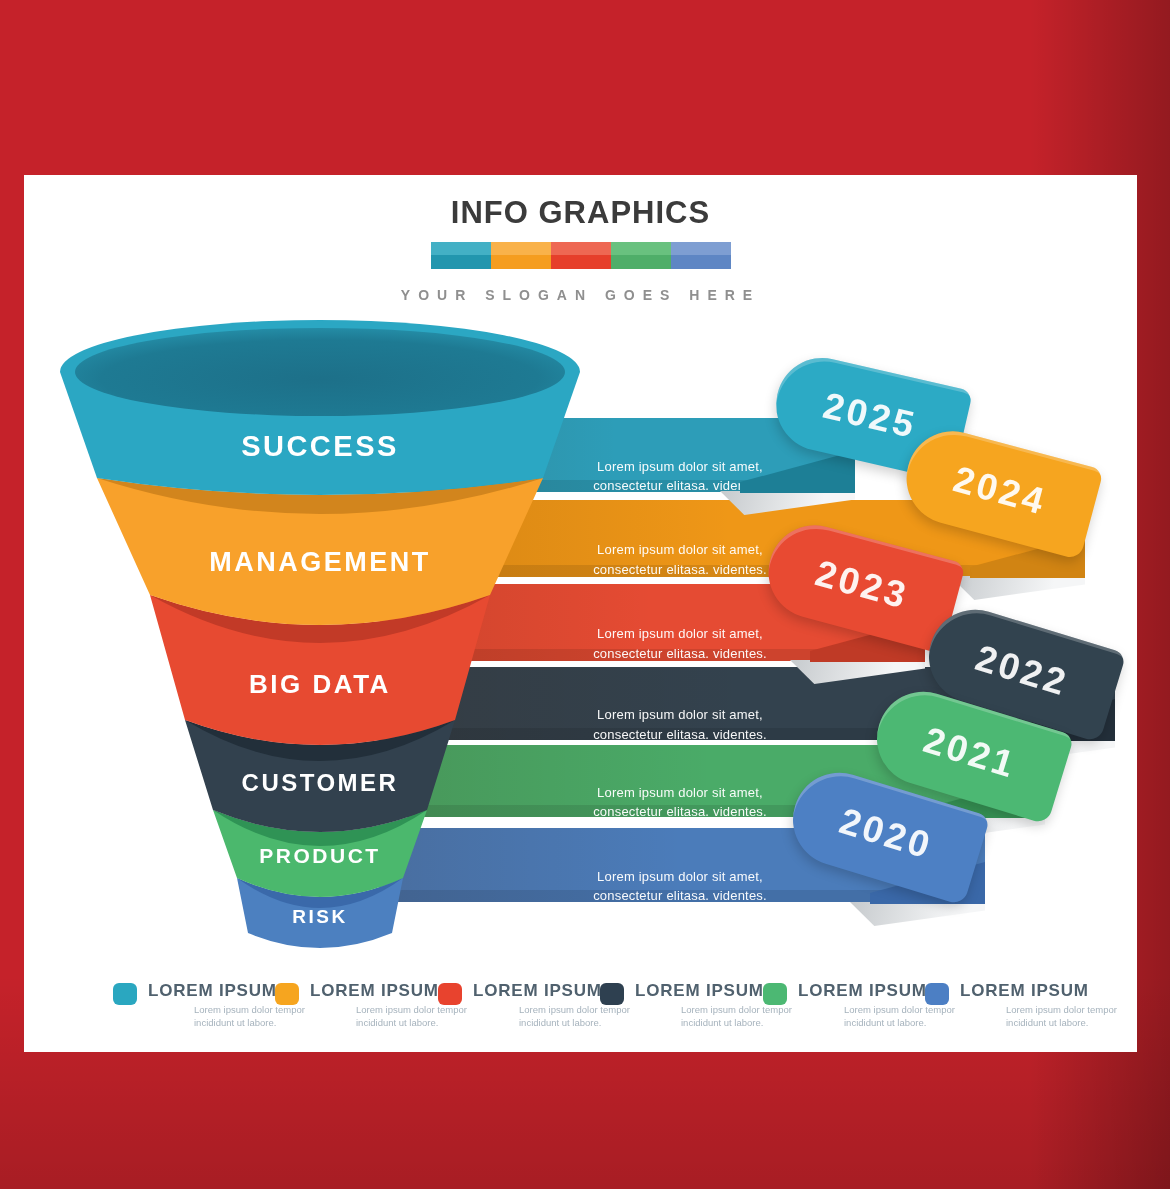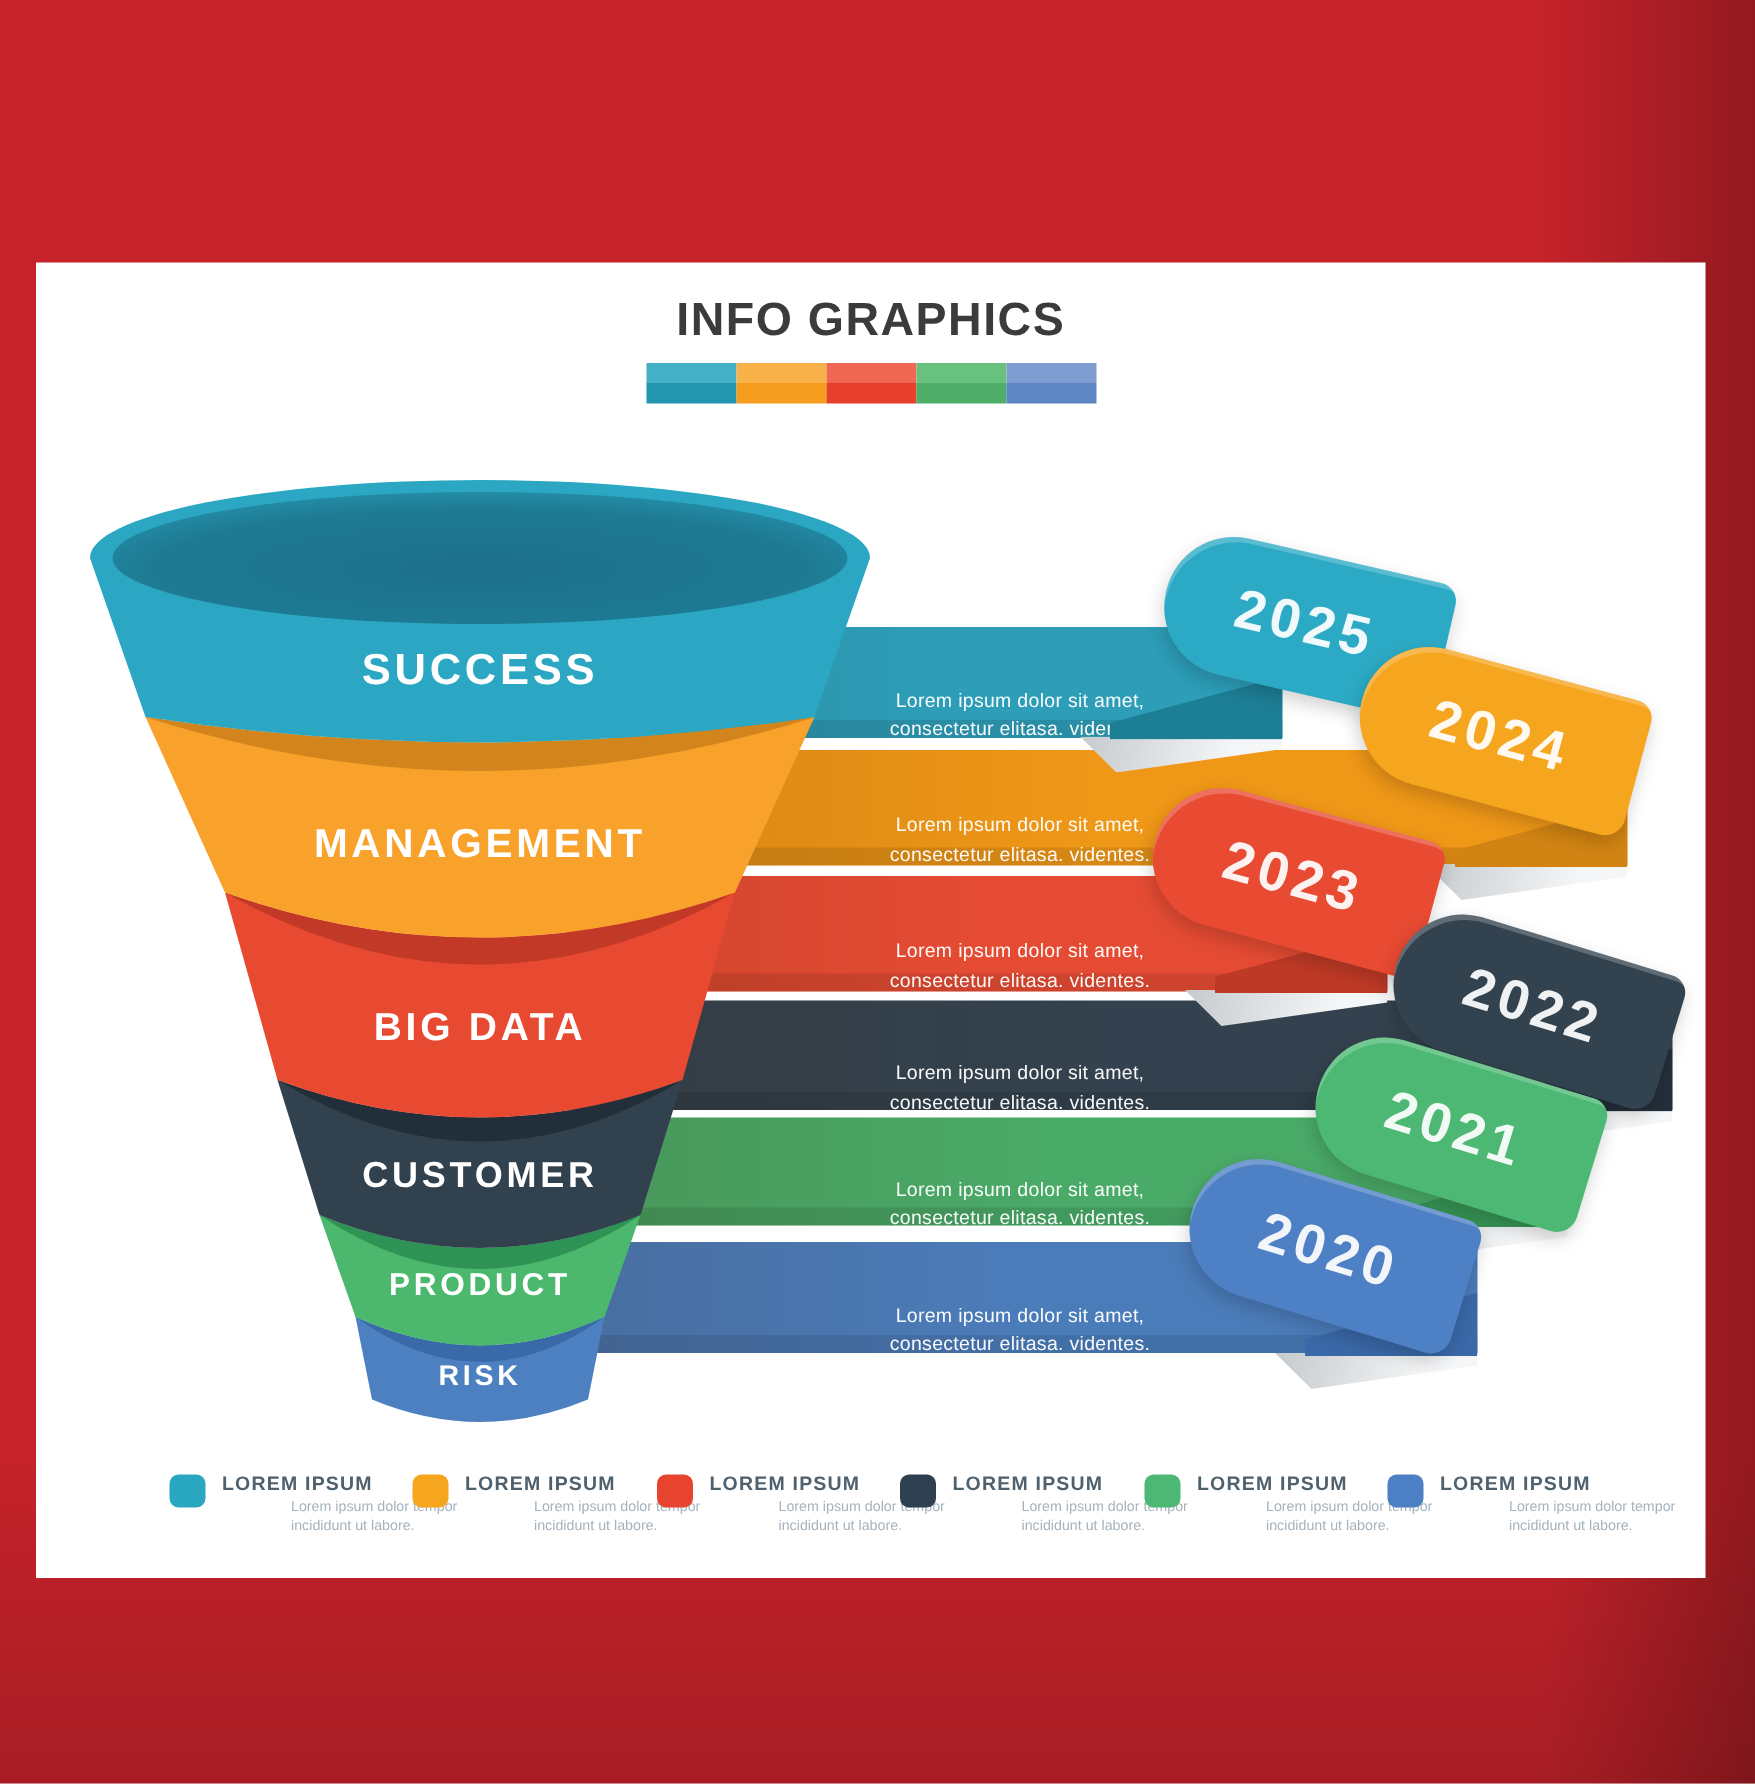--- a/index.html
+++ b/index.html
@@ -53,37 +53,38 @@
   .wedge-gray{position:absolute;width:135px;height:24px;z-index:13;
     clip-path:polygon(0 0, 100% 0, 100% 35%, 18% 100%);
     background:linear-gradient(105deg,#c6cacd,#f5f6f7 75%);}
   
   .funnel-svg{position:absolute;left:0;top:0;z-index:30;pointer-events:none;}
   .funnel-label{fill:#ffffff;font-weight:bold;letter-spacing:2.5px;
     font-family:"Liberation Sans",sans-serif;}
   
   .legend-item{position:absolute;top:806px;width:158px;display:flex;align-items:flex-start;z-index:5;}
   .swatch{flex:0 0 24px;width:24px;height:22px;border-radius:6px;margin-right:11px;margin-top:2px;}
-  .legend-title{font-size:13px;font-weight:bold;color:#50616e;letter-spacing:0.8px;}
+  .legend-title{font-size:17px;font-weight:bold;color:#50616e;letter-spacing:0.8px;}
   .legend-sub{margin-top:3px;font-size:9.5px;line-height:1.35;color:#a6b3bd;width:122px;margin-left:46px;}
 </style>
 </head>
 <body>
 
 <div class="canvas">
 
   <div class="hdr">
     <div class="hdr-title">INFO GRAPHICS</div>
     <div class="hdr-bar">
       <span class="seg0"></span>
       <span class="seg1"></span>
       <span class="seg2"></span>
       <span class="seg3"></span>
       <span class="seg4"></span>
     </div>
+    <div class="hdr-slogan">YOUR SLOGAN GOES HERE</div>
   </div>
 
   <div class="bar" style="top:243px;height:74px;width:475px;background:#2d9db8;">
     <div class="bar-text">
       <span>Lorem ipsum dolor sit amet,</span><br>
       <span>consectetur  elitasa. videntes.</span>
     </div>
   </div>
   <div class="bar" style="top:325px;height:77px;width:705px;background:#ef9717;">
     <div class="bar-text">

